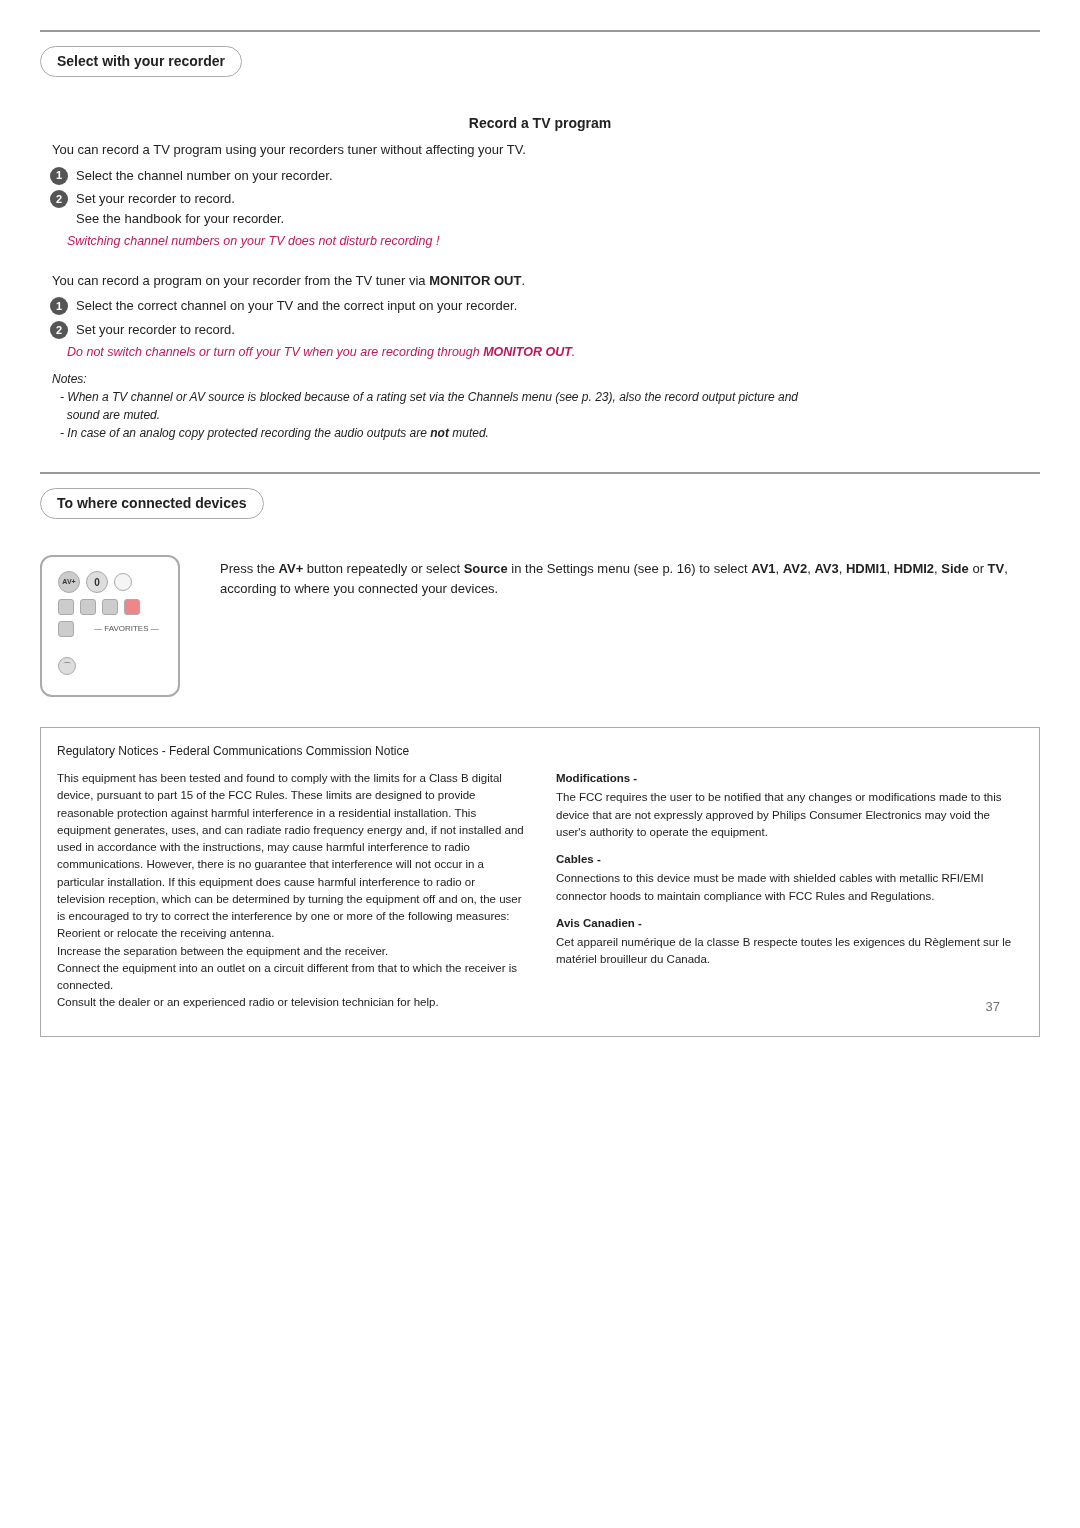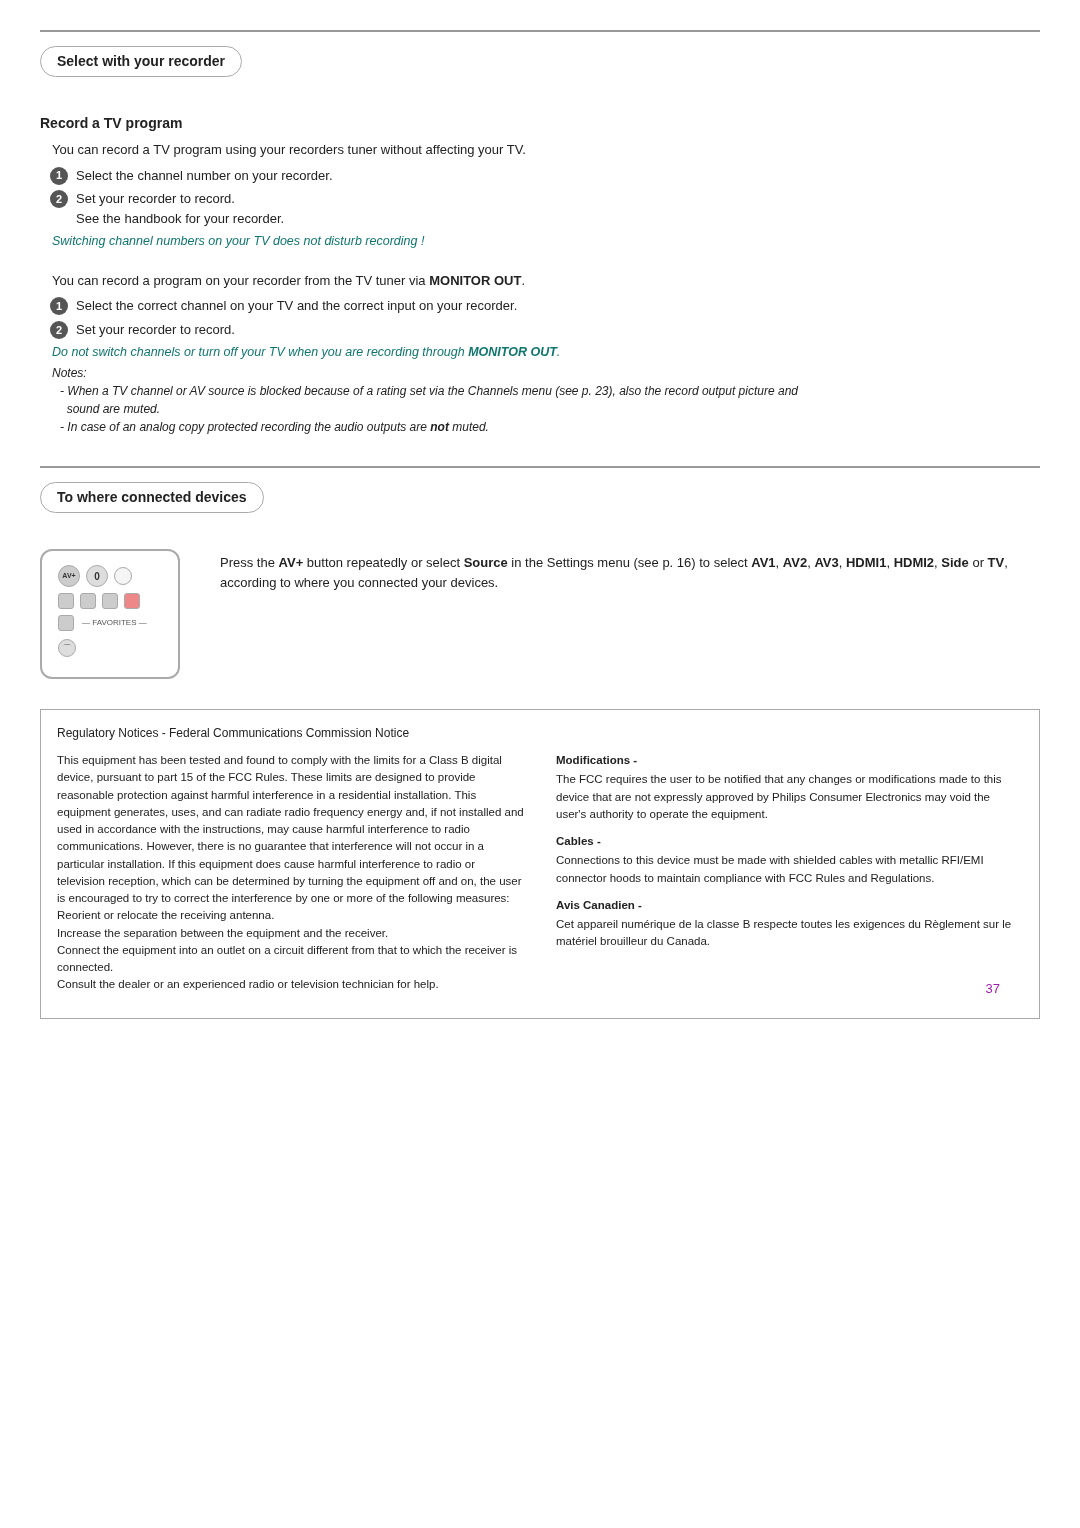--- a/index.html
+++ b/index.html
@@ -24,20 +24,21 @@
       margin-bottom: 16px;
       font-size: 14px;
       font-weight: bold;
     }
 
     .section-title {
       font-size: 14px;
       font-weight: bold;
       margin-bottom: 6px;
       margin-top: 20px;
+      text-align: center;
     }
 
     .sub-section {
       margin-bottom: 20px;
     }
 
     
     .numbered-item {
       display: flex;
       align-items: flex-start;
@@ -55,29 +56,29 @@
       display: flex;
       align-items: center;
       justify-content: center;
       flex-shrink: 0;
       margin-right: 8px;
       margin-top: 1px;
     }
 
     .italic-note {
       font-style: italic;
-      margin-left: 12px;
+      margin-left: 27px;
       margin-top: 4px;
-      color: #0f766e;
+      color: #be185d;
       font-size: 12.5px;
     }
 
     .notes-section {
       margin-left: 12px;
-      margin-top: 2px;
+      margin-top: 8px;
       font-size: 12px;
     }
     .notes-section .note-title {
       font-style: italic;
     }
     .notes-section .note-line {
       margin-left: 8px;
       font-style: italic;
       font-size: 12px;
       line-height: 1.5;
@@ -138,21 +139,21 @@
       font-size: 7px;
       display: flex;
       align-items: center;
       justify-content: center;
     }
     .remote-favorites {
       font-size: 8px;
       color: #555;
       display: flex;
       align-items: center;
-      gap: 8px;
+      gap: 20px;
       margin-top: 2px;
     }
     .remote-text-desc {
       font-size: 13px;
       line-height: 1.55;
       flex: 1;
       padding-top: 4px;
     }
 
     
@@ -183,21 +184,21 @@
       display: block;
       margin-bottom: 2px;
     }
 
     
     .page-number {
       position: absolute;
       bottom: 20px;
       right: 40px;
       font-size: 13px;
-      color: #a21caf;
+      color: #737373;
     }
 
     body > .main-content {
       position: relative;
     }
   </style>
 </head>
 <body>
 
 <div class="main-content">

